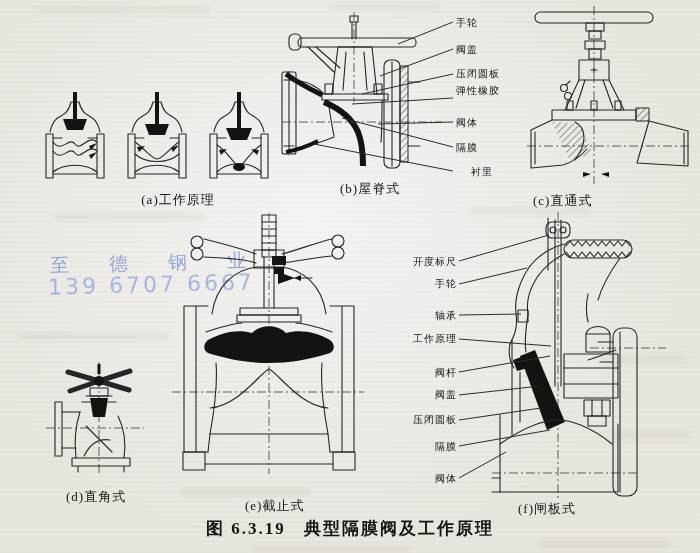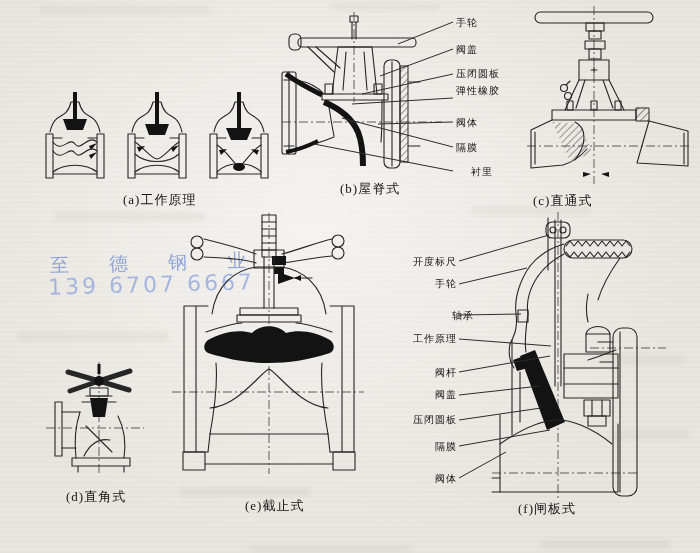--- a/index.html
+++ b/index.html
@@ -82,21 +82,21 @@
       <polygon class="blk" points="20,38 46,38 41,50 25,50"></polygon>
       <path class="ink" d="M4,44 V88 M11,44 V88 M55,44 V88 M62,44 V88 M4,44 h7 M55,44 h7 M4,88 h7 M55,88 h7"></path>
       <path class="ink" d="M11,48 h9 M46,48 h9 M11,84 h44"></path>
       <path class="ink" d="M11,55 C20,60 28,74 33,77 C38,74 46,60 55,55"></path>
       <path class="ink" d="M11,82 C22,71 44,71 55,82"></path>
       <ellipse class="blk" cx="33" cy="77" rx="6" ry="4"></ellipse>
       <polygon class="blk" points="13,60 21,59 15,65"></polygon>
       <polygon class="blk" points="53,60 45,59 51,65"></polygon>
     </g>
   </svg>
-  <div class="cap" style="left:123px;top:191px;width:110px;">(a)工作原理</div>
+  <div class="cap" style="left:123px;top:191px;width:110px;text-align:center">(a)工作原理</div>
 
   <svg class="draw" style="left:278px;top:10px" width="170" height="180" viewBox="0 0 170 180">
     <defs>
       <pattern id="hb" width="5" height="5" patternUnits="userSpaceOnUse" patternTransform="rotate(45)">
         <line x1="0" y1="0" x2="0" y2="5" stroke="#3a3a3a" stroke-width="1"></line>
       </pattern>
     </defs>
     <line class="cl" x1="76" y1="2" x2="76" y2="92"></line>
     <path class="ink" d="M72,6 h8 v6 h-8 z M74,12 V29 M78,12 V29"></path>
     <rect class="ink" x="20" y="28" width="118" height="9" rx="4"></rect>
@@ -243,21 +243,21 @@
     <path class="ink" d="M10,234 C36,216 56,210 68,210 C80,210 100,216 122,234"></path>
     <path class="ink" d="M2,268 h8 M2,282 h8"></path>
     <rect class="ink" x="123" y="118" width="24" height="168" rx="9"></rect>
     <line class="ink" x1="130" y1="122" x2="130" y2="282"></line>
     <path class="ink" d="M108,132 h15 M110,152 h13"></path>
   </svg>
   <div class="cap" style="left:518px;top:500px">(f)闸板式</div>
 
   <div class="lbl r" style="right:243px;top:255px">开度标尺</div>
   <div class="lbl r" style="right:243px;top:277px">手轮</div>
-  <div class="lbl r" style="right:226px;top:309px">轴承</div>
+  <div class="lbl r" style="right:243px;top:309px">轴承</div>
   <div class="lbl r" style="right:243px;top:332px">工作原理</div>
   <div class="lbl r" style="right:243px;top:366px">阀杆</div>
   <div class="lbl r" style="right:243px;top:388px">阀盖</div>
   <div class="lbl r" style="right:243px;top:413px">压闭圆板</div>
   <div class="lbl r" style="right:243px;top:440px">隔膜</div>
   <div class="lbl r" style="right:243px;top:472px">阀体</div>
 
   <svg class="leader" width="700" height="553" viewBox="0 0 700 553">
     <g stroke="#2c2c2c" stroke-width="1" fill="none">
 
@@ -274,14 +274,18 @@
       <line x1="459" y1="315" x2="521" y2="314"></line>
       <line x1="459" y1="339" x2="551" y2="346"></line>
       <line x1="459" y1="372" x2="550" y2="356"></line>
       <line x1="459" y1="395" x2="540" y2="386"></line>
       <line x1="459" y1="420" x2="541" y2="408"></line>
       <line x1="459" y1="446" x2="550" y2="430"></line>
       <line x1="459" y1="478" x2="506" y2="452"></line>
     </g>
   </svg>
 
+  <div class="figcap">
+    <span>图 6.3.19</span>
+    <span>典型隔膜阀及工作原理</span>
+  </div>
 
 </div>
 
 </body></html>

